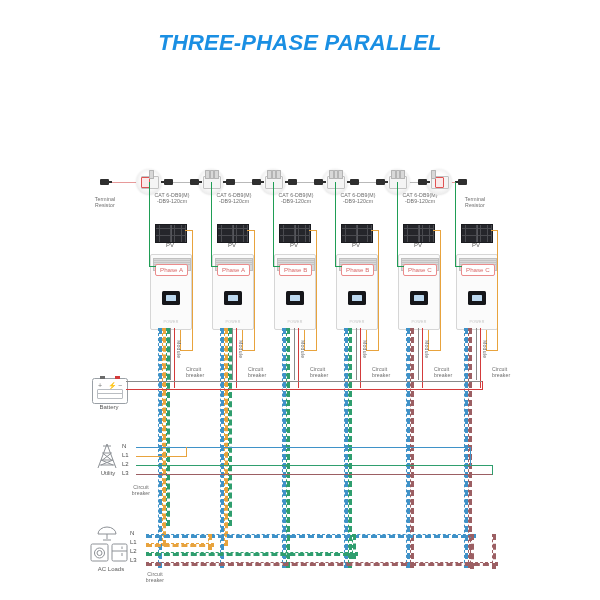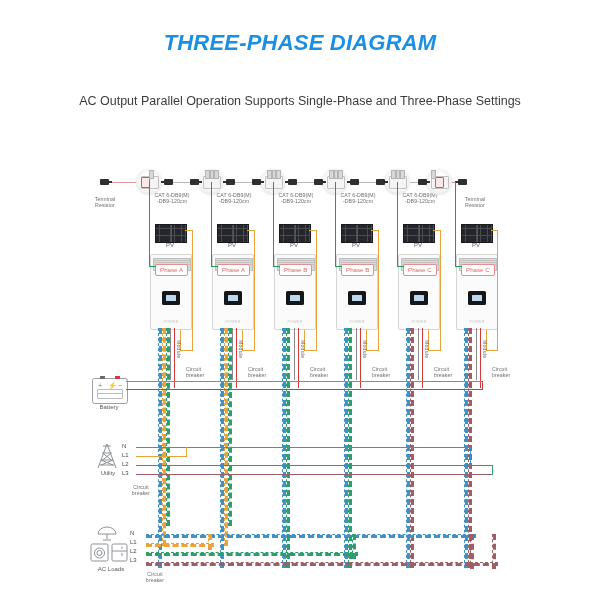--- a/index.html
+++ b/index.html
@@ -72,23 +72,22 @@
               border:1px solid #b9bdc2;border-radius:1px;}
   .batt .rows::after{content:"";position:absolute;left:0;right:0;top:3px;
                      height:1px;background:#b9bdc2;}
 </style>
 </head>
 <body>
 
 <div id="root">
 
   <div class="title">
-    <span>THREE-PHASE DIAGRAM</span>
-  </div>
-  <div class="subtitle">AC Output Parallel Operation Supports Single-Phase and Three-Phase Settings</div>
+    <span>THREE-PHASE PARALLEL</span>
+  </div>
 
   <div class="hw" style="left:100px;top:182px;width:360px;border-color:#b9b9b9;"></div>
 
   <div class="hw" style="left:110px;top:182px;width:30px;border-color:#e79a9a;"></div>
 
   <div class="hw" style="left:438px;top:182px;width:28px;border-color:#e79a9a;"></div>
 
   <div class="plug" style="left:100px;top:179px;"></div>
   <div class="lbl" style="left:82px;top:196px;width:46px;">Terminal
 Resistor</div>

